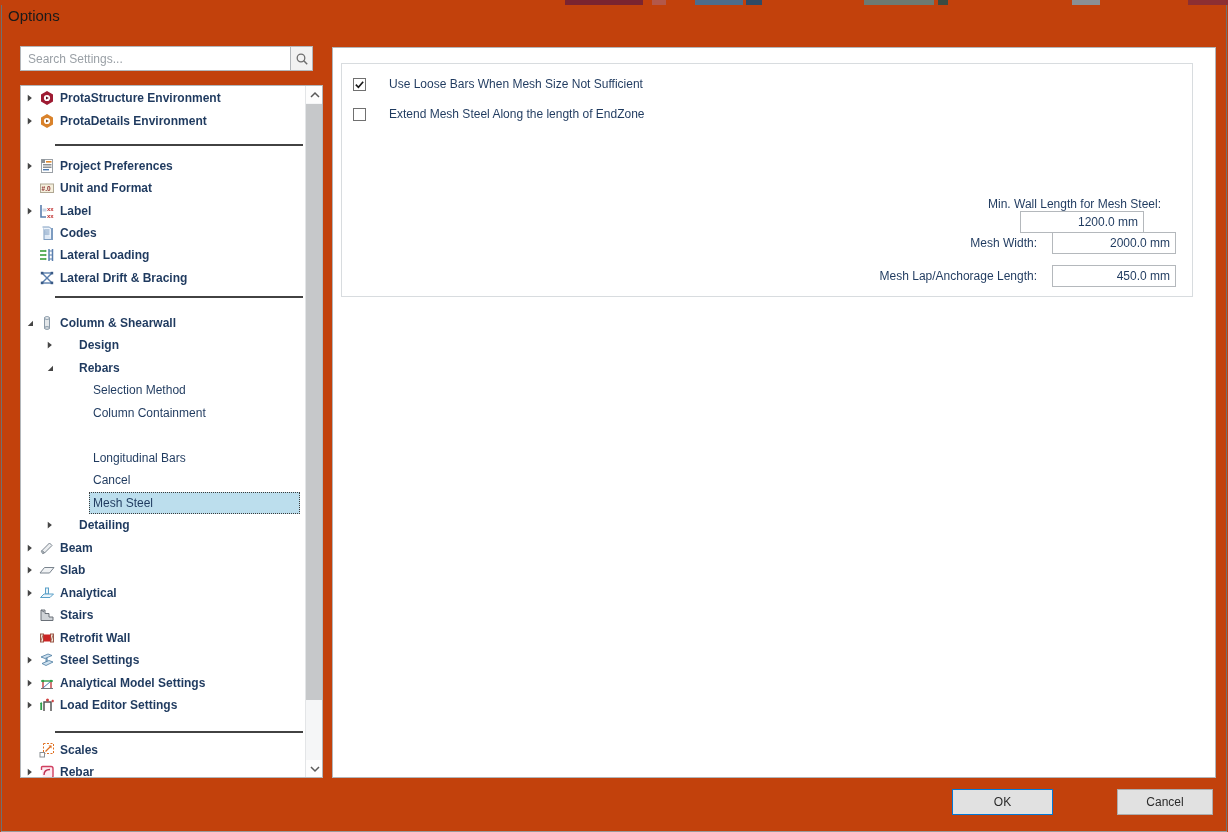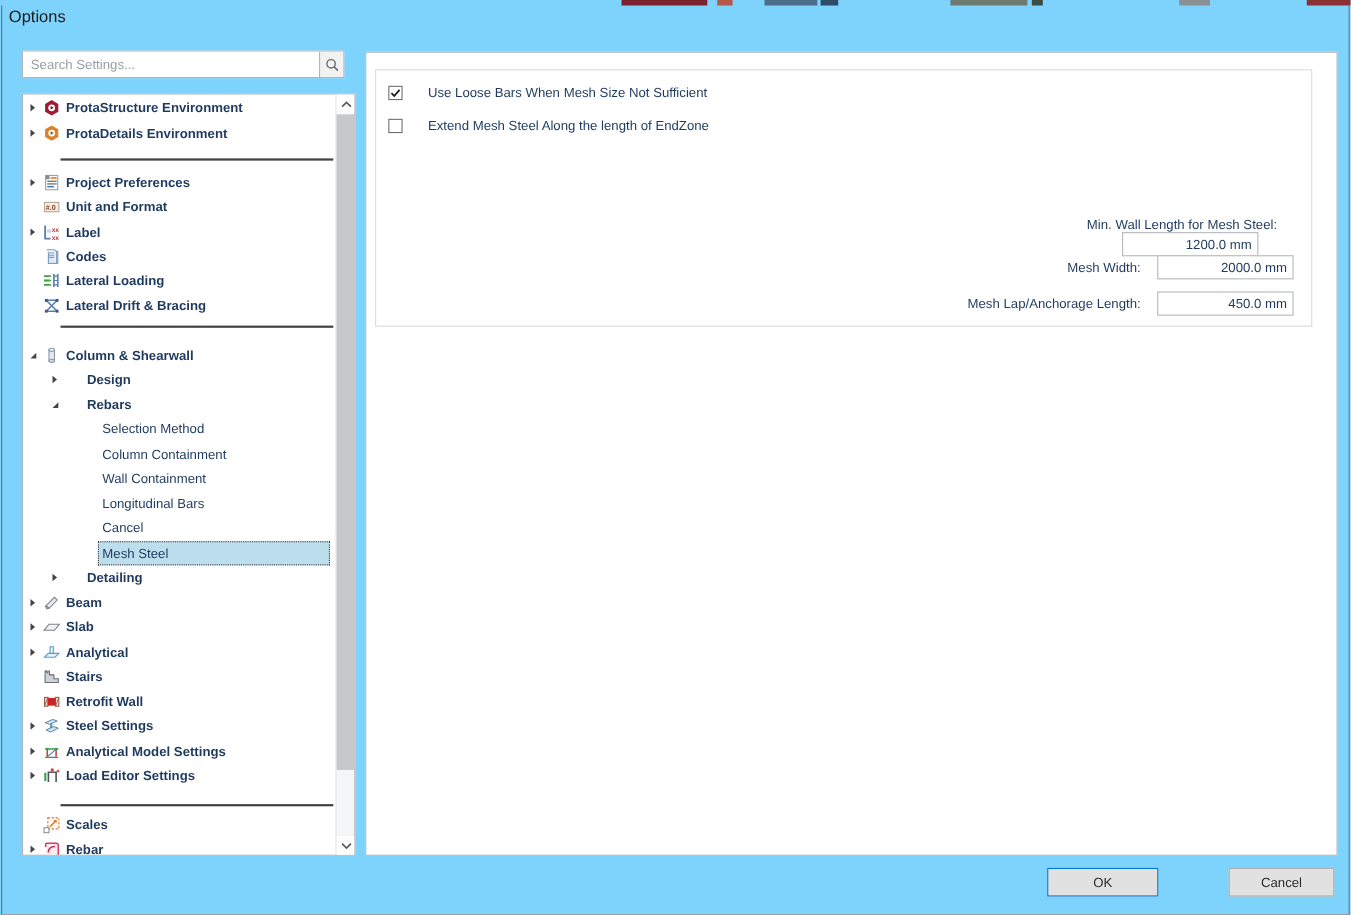--- a/index.html
+++ b/index.html
@@ -1,18 +1,18 @@
 <!DOCTYPE html>
 <html><head>
 <meta charset="utf-8">
 <style>
   * { margin:0; padding:0; box-sizing:border-box; }
   html,body { background:#fff; }
   body { font-family:"Liberation Sans", sans-serif; }
-  .screen { position:relative; width:1228px; height:832px; background:#7dd3fc; overflow:hidden; }
+  .screen { position:relative; width:1228px; height:832px; background:#c2410c; overflow:hidden; }
 
   
   .edge { position:absolute; background:#707070; }
   .edge-left { left:1px; top:5px; bottom:0; width:1px; }
   .edge-right { right:1px; top:5px; bottom:0; width:1px; }
   .edge-bottom { left:1px; right:1px; bottom:0; height:1px; background:#9a9a9a; }
 
   
   .top-strip { position:absolute; left:0; top:0; width:1228px; height:5px; }
   .top-strip span { position:absolute; top:0; height:5px; display:block; }
@@ -268,23 +268,20 @@
           </span>
         <span class="tlabel b">Rebars</span>
       </div>
 
       <div class="tree-row lvl2" style="top:293px">
           <span class="tlabel">Selection Method</span>
         </div>
       <div class="tree-row lvl2" style="top:316px">
           <span class="tlabel">Column Containment</span>
         </div>
-      <div class="tree-row lvl2" style="top:338px">
-          <span class="tlabel">Wall Containment</span>
-        </div>
       <div class="tree-row lvl2" style="top:361px">
           <span class="tlabel">Longitudinal Bars</span>
         </div>
       <div class="tree-row lvl2" style="top:383px">
           <span class="tlabel">Cancel</span>
         </div>
       <div class="tree-row lvl2 sel" style="top:406px">
           <span class="tlabel">Mesh Steel</span>
         </div>
 

